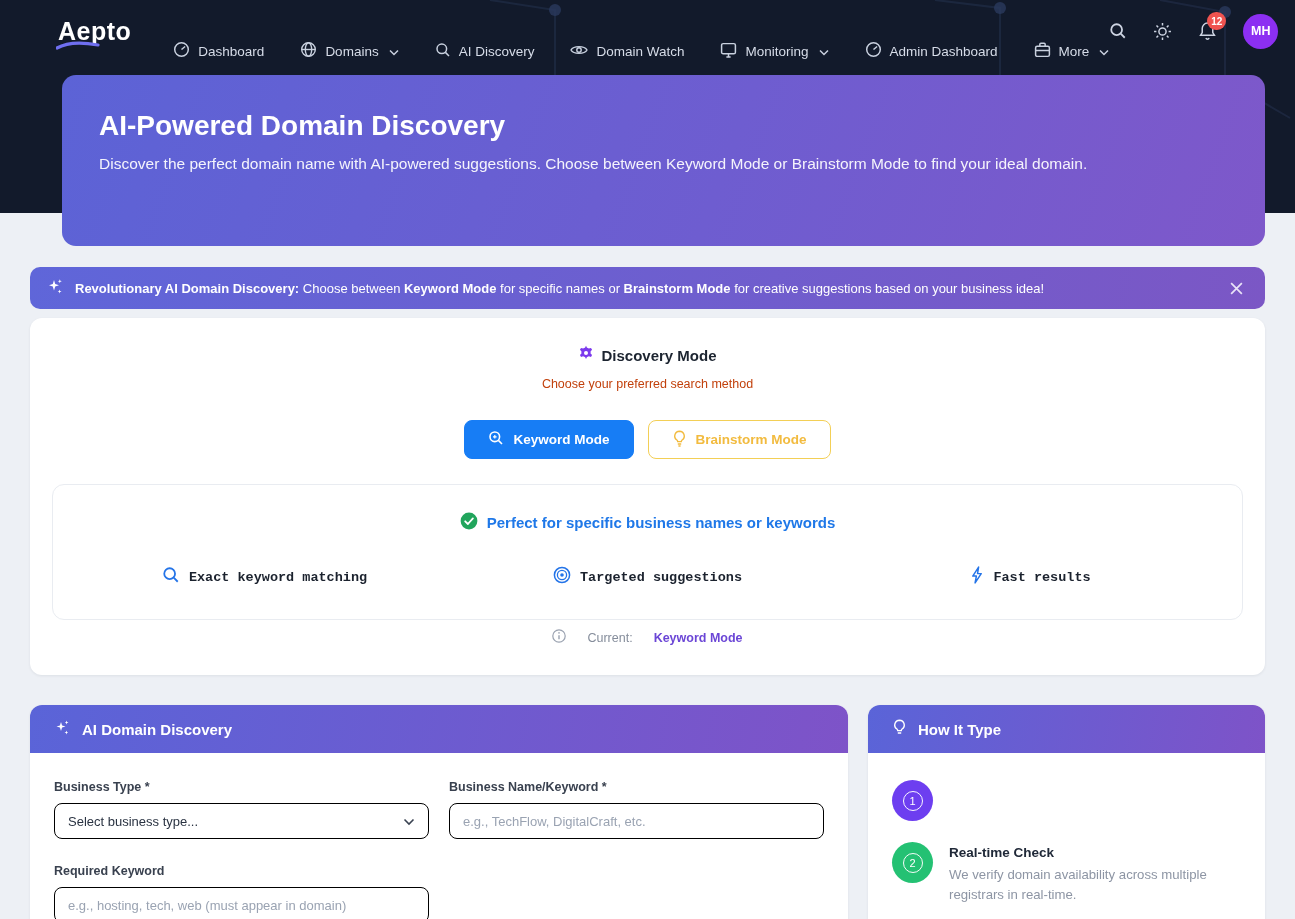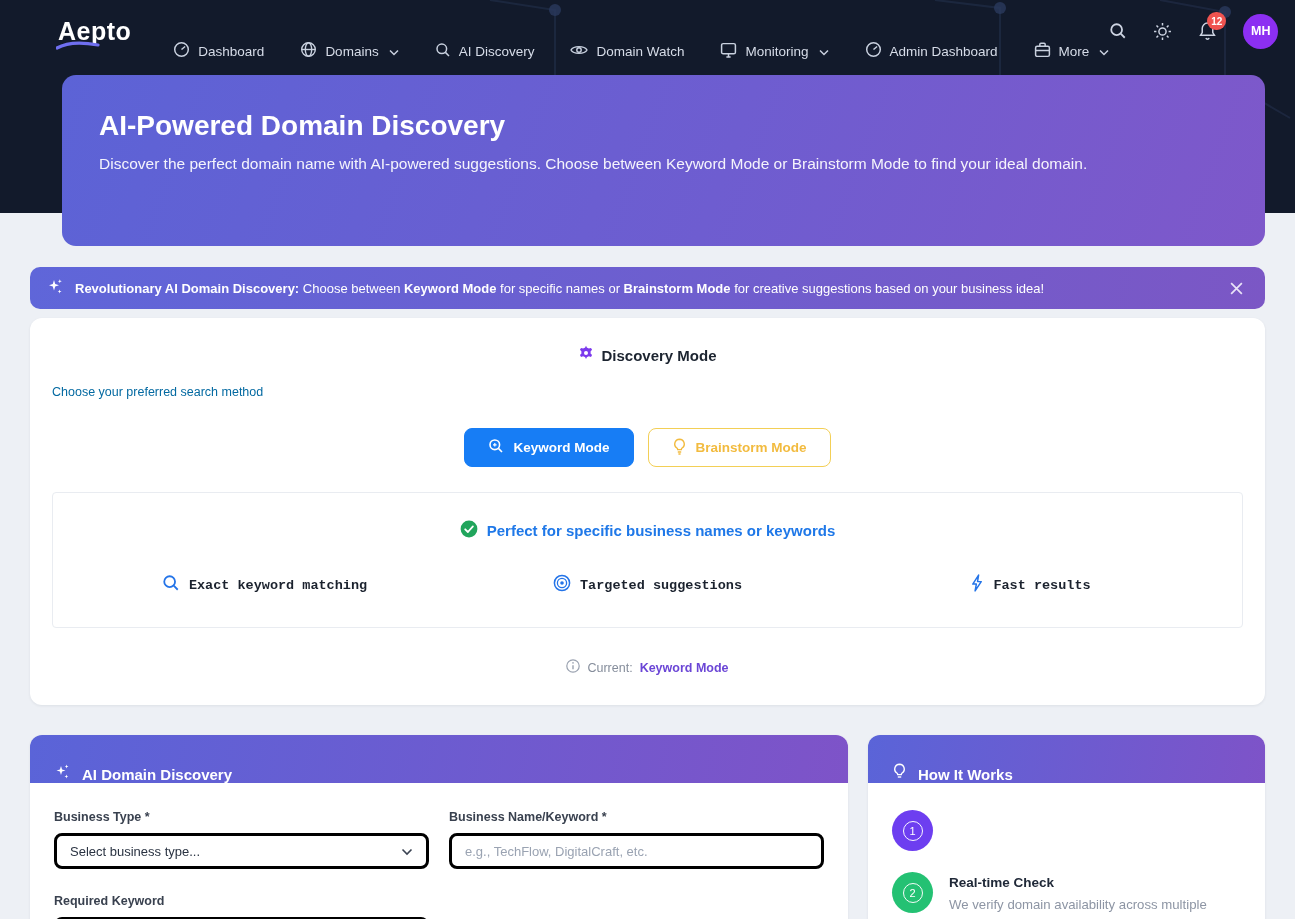--- a/index.html
+++ b/index.html
@@ -51,46 +51,46 @@
   .info-banner .txt { flex:1; }
   .info-banner b { font-weight:700; }
   .banner-close { color:#e6e0f5; cursor:pointer; display:flex; padding:4px; }
   
   .mode-card {
     margin-top:9px; background:#fff; border-radius:12px; padding:27px 22px 29px;
     box-shadow:0 1px 3px rgba(16,24,40,.07);
   }
   .mode-head { display:flex; align-items:center; justify-content:center; gap:7px; }
   .mode-head .t { font-size:15px; font-weight:700; color:#1c2430; }
-  .mode-sub { text-align:left; font-size:12.5px; color:#0369a1; margin-top:20px; }
+  .mode-sub { text-align:center; font-size:12.5px; color:#c2410c; margin-top:12px; }
   .mode-btn-row { display:flex; justify-content:center; gap:14px; margin-top:29px; }
   .btn { display:inline-flex; align-items:center; gap:9px; height:39px; padding:0 23px; border-radius:8px; font-size:13.5px; font-weight:700; cursor:pointer; font-family:inherit; }
   .btn-keyword { background:#177df5; border:1px solid #177df5; color:#fff; }
   .btn-brainstorm { background:#fff; border:1.5px solid #f3cf56; color:#f2bb3f; }
-  .features-card { margin-top:25px; border:1px solid #e9ecf1; border-radius:4px; padding:27px 20px 31px; }
+  .features-card { margin-top:25px; border:1px solid #e9ecf1; border-radius:12px; padding:27px 20px 31px; }
   .benefit { display:flex; align-items:center; justify-content:center; gap:9px; color:#1f78e8; font-size:15px; font-weight:700; }
   .features-row { display:flex; margin-top:33px;font-family:Liberation Mono, monospace; }
   .feature { flex:1; display:flex; align-items:center; justify-content:center; gap:9px; font-size:13.5px; font-weight:700; color:#1b222e; }
-  .current-row { margin-top:31px; display:flex; align-items:center; justify-content:center; gap:7px; font-size:12.5px; color:#858d9b; }
+  .current-row { margin-top:9px; display:flex; align-items:center; justify-content:center; gap:21px; font-size:12.5px; color:#858d9b; }
   .current-mode { color:#6b46d6; font-weight:700; }
   
   .bottom-row { display:flex; gap:20px; margin-top:30px; align-items:flex-start; }
   .panel { background:#fff; border-radius:12px; overflow:hidden; box-shadow:0 1px 3px rgba(16,24,40,.07); }
   .panel-left { width:818px; }
   .panel-right { flex:1; }
   .panel-header {
     height:48px; background:linear-gradient(100deg,#5a64d8 0%,#7e53c8 100%);
-    display:flex; align-items:flex-end; gap:11px; padding:0 24px;
+    display:flex; align-items:center; gap:11px; padding:0 24px;
     color:#fff; font-size:15px; font-weight:700;
   }
   .form-body { padding:27px 24px 24px; display:grid; grid-template-columns:1fr 1fr; column-gap:20px; }
   .field { margin-bottom:25px; }
   .field-label { display:block; font-size:12.5px; font-weight:700; color:#39414f; margin-bottom:9px; }
   .control {
-    width:100%; height:36px; border:3px solid #000000; border-radius:8px;
+    width:100%; height:36px; border:1px solid #000000; border-radius:8px;
     padding:0 13px; font-size:13px; font-family:inherit; background:#fff;
   }
   .select-control { display:flex; align-items:center; justify-content:space-between; color:#2a3342; cursor:pointer; }
   input.control { color:#2a3342; }
   input.control::placeholder { color:#9aa3b2; }
   
   .hiw-body { padding:27px 24px; }
   .step { display:flex; gap:16px; margin-bottom:21px; }
   .step-circle { width:41px; height:41px; border-radius:50%; flex:none; display:flex; align-items:center; justify-content:center; }
   .step-purple { background:#6d3ef0; }
@@ -390,21 +390,21 @@
     </div>
 
     <div class="panel panel-right">
       <div class="panel-header">
         <span>
           <svg width="15" height="17" viewBox="0 0 14 17" fill="none" stroke="#fff" stroke-width="1.4">
               <path d="M7 1.2 a4.8 4.8 0 0 1 2.6 8.8 c-0.5 0.4-0.8 1-0.8 1.6 H5.2 c0-0.6-0.3-1.2-0.8-1.6 A4.8 4.8 0 0 1 7 1.2 Z"></path>
               <path d="M5.3 14 h3.4"></path>
             </svg>
         </span>
-        <span>How It Works</span>
+        <span>How It Type</span>
       </div>
       <div class="hiw-body">
         <div class="step">
           <div class="step-circle step-purple">
             <span class="step-num">1</span>
           </div>
         </div>
         <div class="step">
           <div class="step-circle step-green">
             <span class="step-num">2</span>

